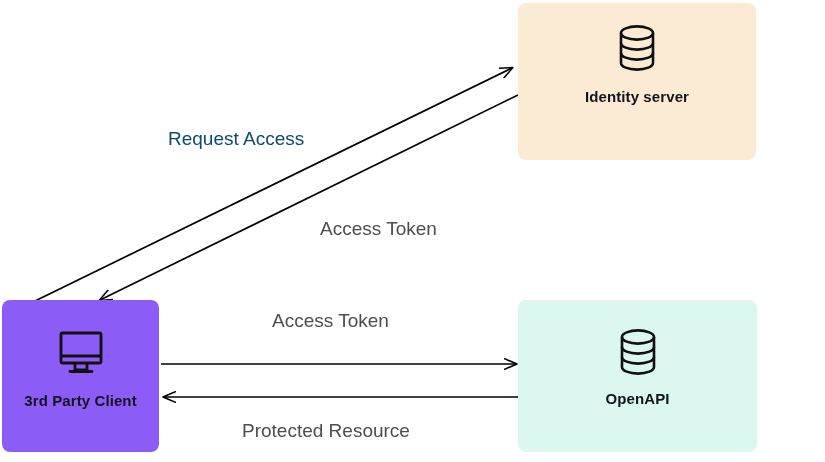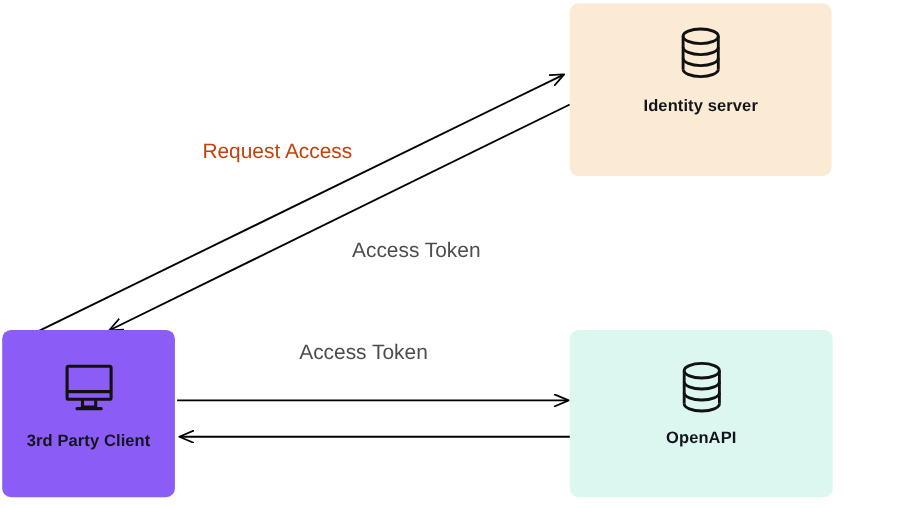--- a/index.html
+++ b/index.html
@@ -75,22 +75,21 @@
   
   .edge-label {
     position: absolute;
     font-family: "Liberation Sans", sans-serif;
     font-size: 19px;
     white-space: nowrap;
   }
   #label-request-access {
     left: 168px;
     top: 128px;
-    color: #c2410c;
-    margin-left: 16px;
+    color: #0c4a6e;
   }
   #label-access-token-down {
     left: 320px;
     top: 218px;
     color: #4D4D4D;
   }
   #label-access-token-right {
     left: 272px;
     top: 310px;
     color: #4D4D4D;
@@ -176,14 +175,15 @@
     </span>
     <span class="node-label">3rd Party Client</span>
   </div>
 
   <span class="edge-label" id="label-request-access">Request Access</span>
 
   <span class="edge-label" id="label-access-token-down">Access Token</span>
 
   <span class="edge-label" id="label-access-token-right">Access Token</span>
 
+  <span class="edge-label" id="label-protected-resource">Protected Resource</span>
 
 </div>
 
 </body></html>

